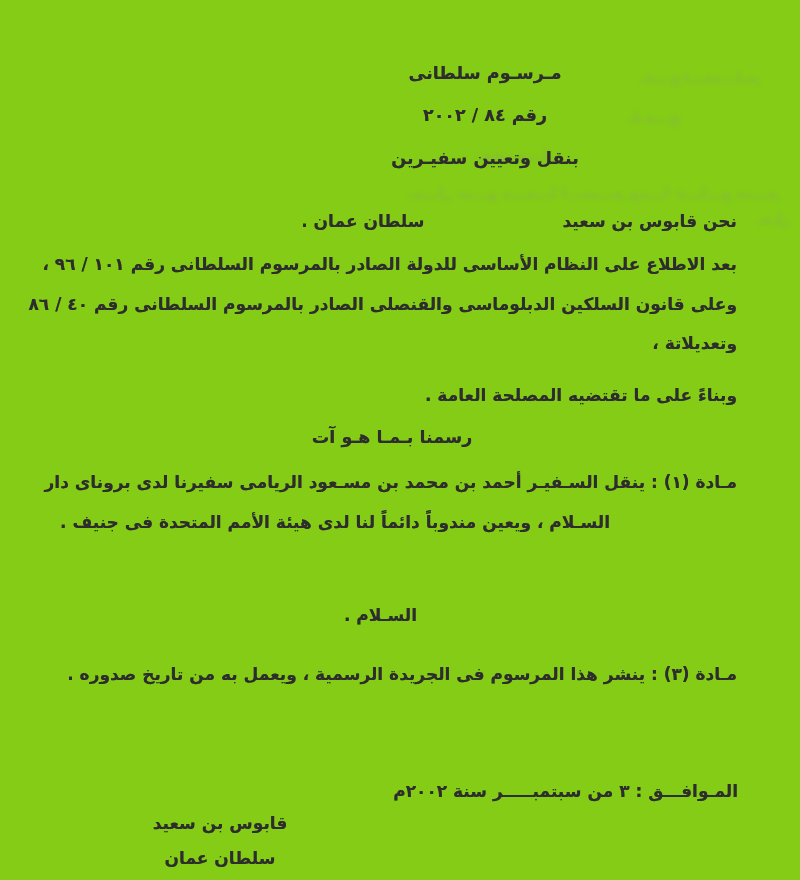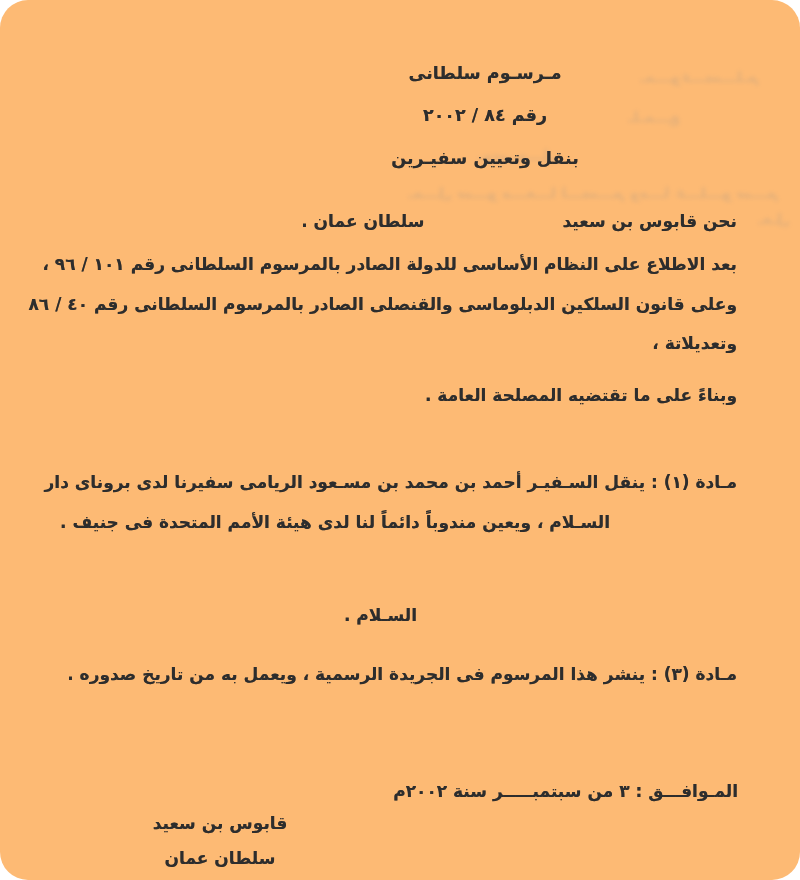--- a/index.html
+++ b/index.html
@@ -1,25 +1,24 @@
 <!DOCTYPE html>
 <html lang="ar" dir="rtl"><head>
 <meta charset="utf-8">
 <style>
   html,body{margin:0;padding:0;background:#ffffff;}
   .page{
     position:relative;
     width:800px;height:880px;
-    background:#fdba74;
+    background:#84cc16;
     overflow:hidden;
     font-family:"DejaVu Sans",sans-serif;
     font-weight:700;
     color:#2d2d2d;
     direction:rtl;
-    border-radius:28px;
   }
   .line{
     position:absolute;
     white-space:nowrap;
     font-size:17px;
     letter-spacing:0px;
     text-shadow:0 0 0.5px rgba(45,45,45,0.55);
   }
   .centerblock{
     position:absolute;
@@ -91,20 +90,21 @@
   <div class="line" id="sovereign">
     <span>نحن قابوس بن سعيد</span>
     <span>سلطان عمان .</span>
   </div>
 
   <div class="line" id="p1">بعد الاطلاع على النظام الأساسى للدولة الصادر بالمرسوم السلطانى رقم ١٠١ / ٩٦ ،</div>
   <div class="line" id="p2">وعلى قانون السلكين الدبلوماسى والقنصلى الصادر بالمرسوم السلطانى رقم ٤٠ / ٨٦</div>
   <div class="line" id="p3">وتعديلاتة ،</div>
   <div class="line" id="p4">وبناءً على ما تقتضيه المصلحة العامة .</div>
 
+  <div class="centerblock line" id="heading">رسمنا بـمـا هـو آت</div>
 
   <div class="line" id="a1l1">مـادة (١) : ينقل السـفيـر أحمد بن محمد بن مسـعود الريامى سفيرنا لدى بروناى دار</div>
   <div class="line" id="a1l2">السـلام ، ويعين مندوباً دائماً لنا لدى هيئة الأمم المتحدة فى جنيف .</div>
 
   <div class="line" id="a2l3">السـلام .</div>
 
   <div class="line" id="a3l1">مـادة (٣) : ينشر هذا المرسوم فى الجريدة الرسمية ، ويعمل به من تاريخ صدوره .</div>
 
   <div class="line" id="d2">المـوافـــق : ٣ من سبتمبـــــر سنة ٢٠٠٢م</div>
 

